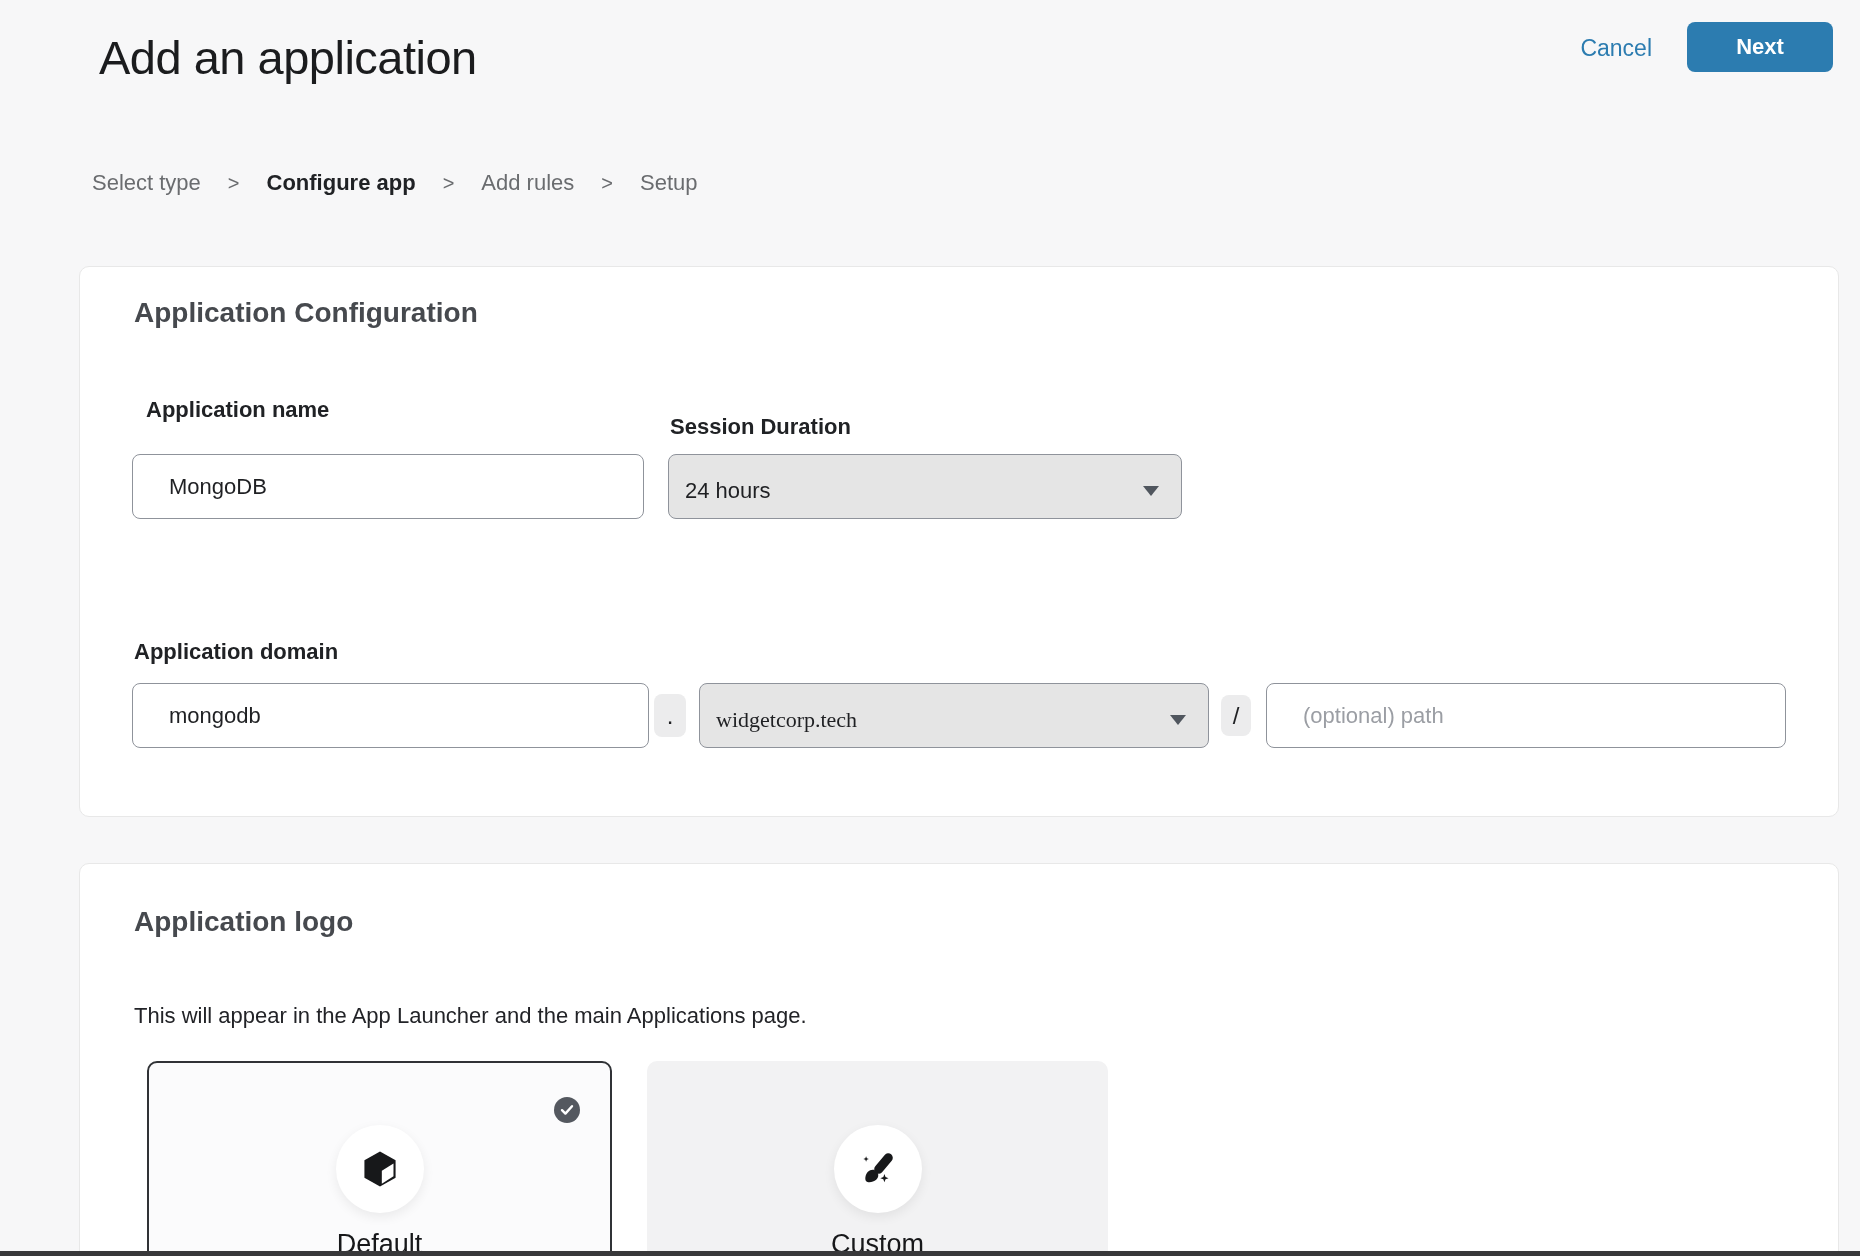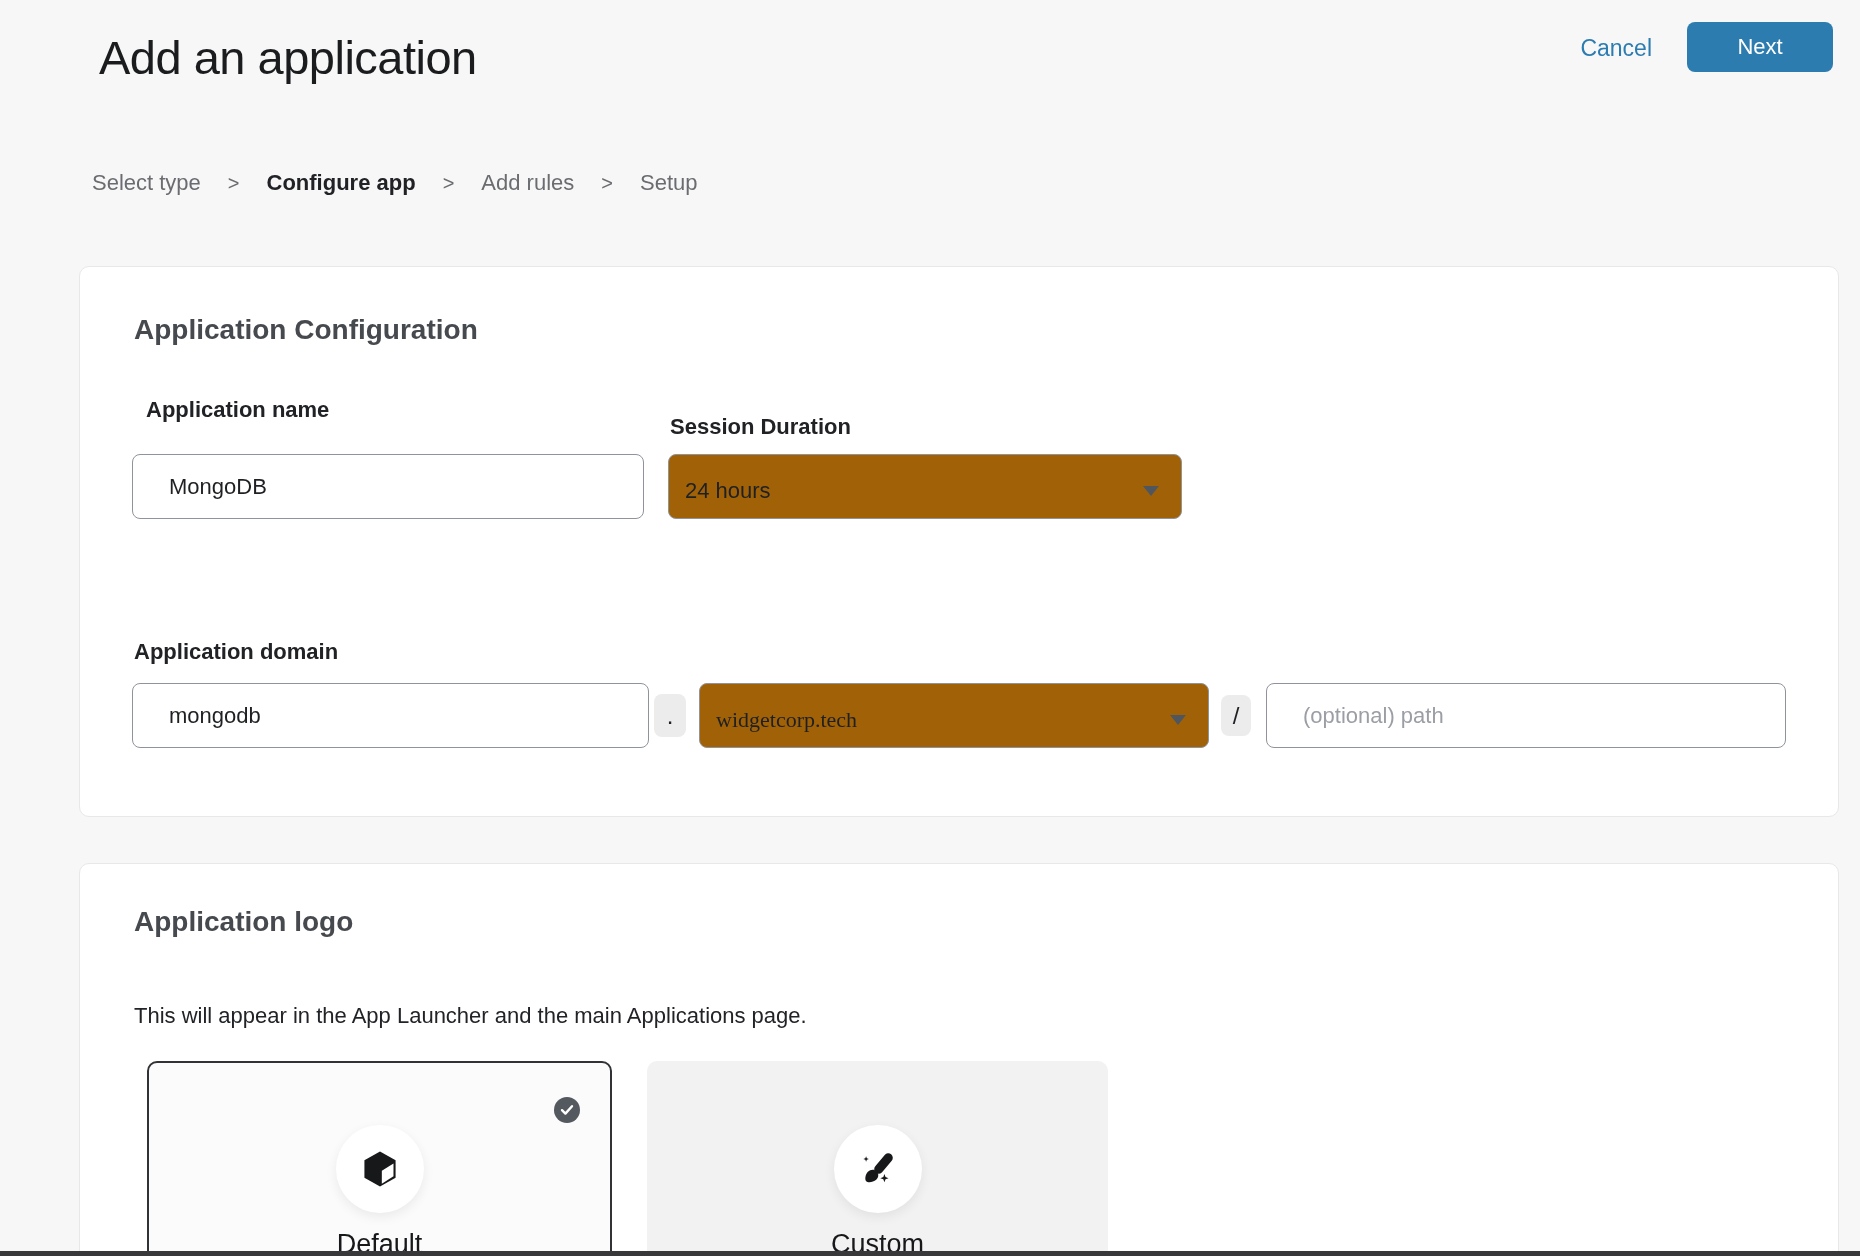--- a/index.html
+++ b/index.html
@@ -20,21 +20,21 @@
   .cancel-link{
     position:absolute; right:208px; top:35px;
     font-size:23px; color:var(--accent-blue,#2c7cb0);
     text-decoration:none; cursor:pointer;
   }
   .next-button{
     position:absolute; right:27px; top:22px;
     width:146px; height:50px;
     background:var(--accent-blue,#2c7cb0); color:#fff;
     border:none; border-radius:8px; font-size:22px;
-    font-family:"Liberation Sans", sans-serif; cursor:pointer;
+    font-family:"Liberation Sans", sans-serif; cursor:pointer;font-weight:bold;
   }
 
   
   .breadcrumb{
     position:absolute; left:92px; top:170px;
     display:flex; align-items:center; gap:27px;
     font-size:22px; color:#6a6c6f;
   }
   .breadcrumb .step{ white-space:nowrap; }
   .breadcrumb .step.active{ color:#202225; font-weight:700; }
@@ -46,40 +46,40 @@
     background:#fff; border:1px solid var(--card-border,#e8e8e8);
     border-radius:10px;
   }
   #config-card{ top:266px; height:551px; }
   #logo-card{ top:863px; height:560px; }
 
   .card h2{
     position:absolute; left:54px;
     font-size:28px; font-weight:700; color:#46494e;
   }
-  #config-card h2{ top:47px;text-align:center; }
+  #config-card h2{ top:30px;text-align:center; }
   #logo-card h2{ top:42px; }
 
   .field-label{
     position:absolute;
     font-size:22px; font-weight:700; color:#202225;
   }
 
   .text-input{
     position:absolute; height:65px;
     border:1.5px solid var(--input-border,#8f939b); border-radius:8px;
     background:#fff; font-size:22px; color:#1f2023;
     padding:0 36px; font-family:"Liberation Sans", sans-serif;
   }
   .text-input::placeholder{ color:#9b9ea4; }
 
   .select{
     position:absolute; height:65px;
     border:1.5px solid var(--input-border,#8f939b); border-radius:8px;
-    background:#a16207; font-size:22px; color:#1f2023;
+    background:#e5e5e5; font-size:22px; color:#1f2023;
     display:flex; align-items:center; justify-content:space-between;
     padding:8px 22px 0 16px; cursor:pointer;
   }
   .select svg{ flex:0 0 auto; margin-left:12px; }
 
   .sep-badge{
     position:absolute;
     background:var(--badge-bg,#ececed); border-radius:8px;
     display:flex; align-items:center; justify-content:center;
     font-size:24px; color:#1f2023;

